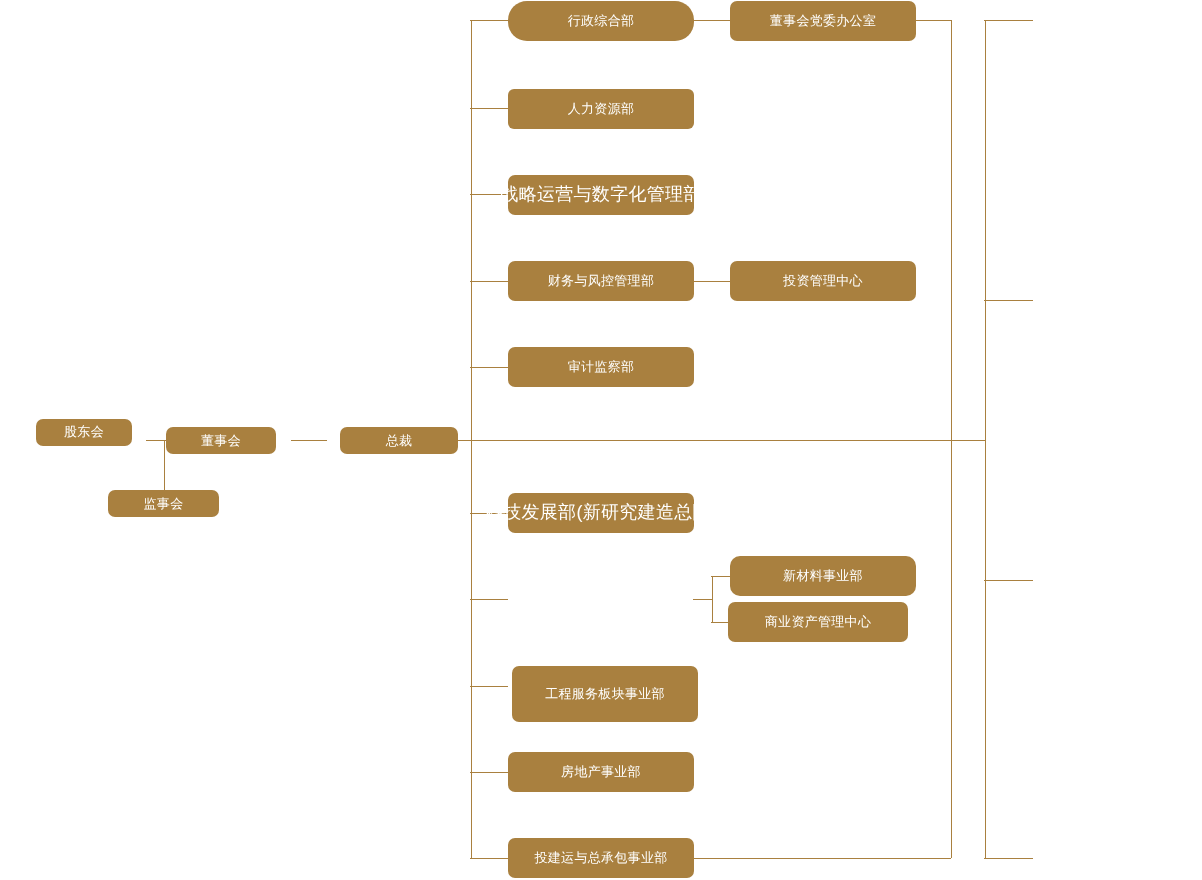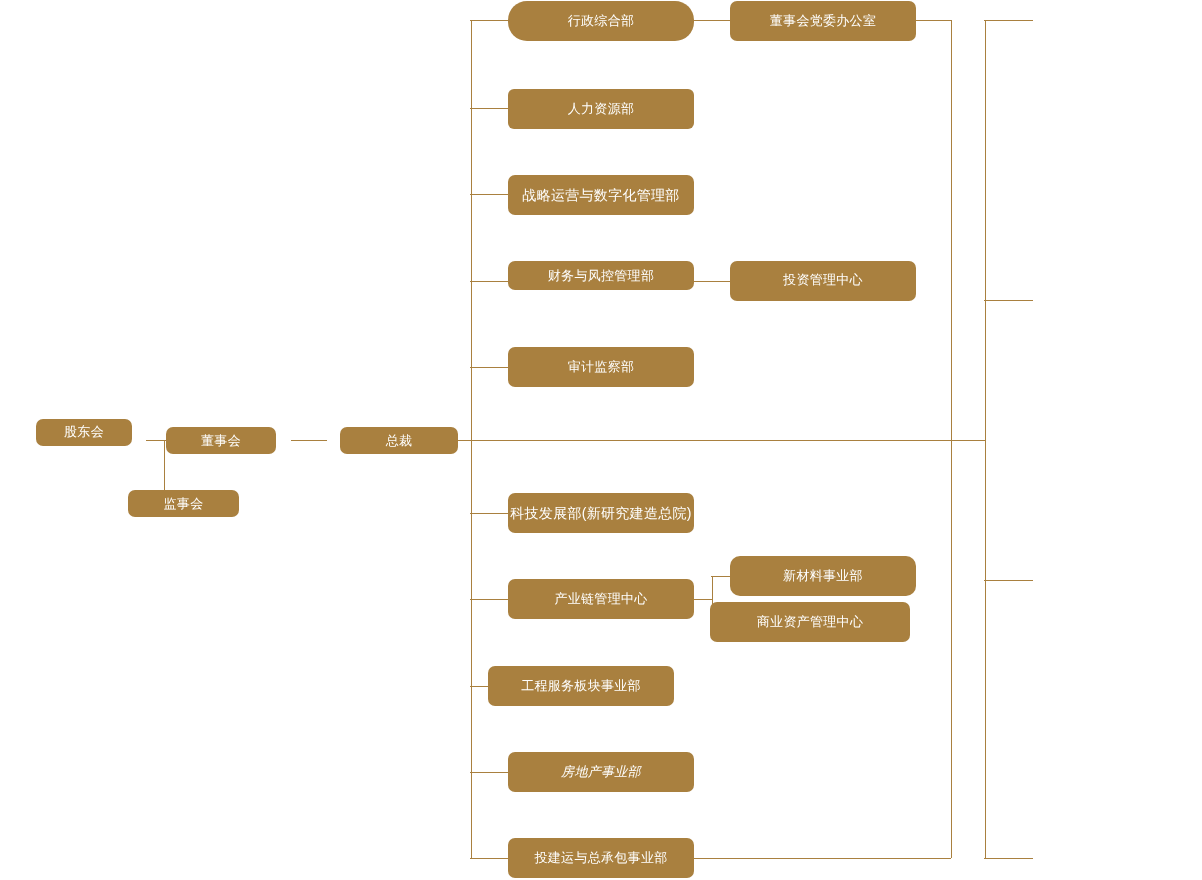--- a/index.html
+++ b/index.html
@@ -28,21 +28,21 @@
     display: flex;
     align-items: center;
     justify-content: center;
     text-align: center;
     padding: 0 6px;
     white-space: nowrap;
     letter-spacing: 0.3px;
     z-index: 3;
   }
   .node.small {
-    font-size: 14px;
+    font-size: 18px;
   }
   .line {
     position: absolute;
     background: #a9803f;
     z-index: 1;
   }
   .line.h {
     height: 1.4px;
   }
   .line.v {
@@ -93,77 +93,74 @@
   <div class="line h" style="left:984px; top:858px; width:49px;"></div>
 
   <div class="node" style="left:36px; top:419px; width:96px; height:27px;font-family:Liberation Mono, monospace;">
     <span>股东会</span>
   </div>
 
   <div class="node" style="left:166px; top:427px; width:110px; height:27px;">
     <span>董事会</span>
   </div>
 
-  <div class="node" style="left:108px; top:490px; width:111px; height:27px;margin-left:20px;">
+  <div class="node" style="left:108px; top:490px; width:111px; height:27px;">
     <span>监事会</span>
   </div>
 
   <div class="node" style="left:340px; top:427px; width:118px; height:27px;">
     <span>总裁</span>
   </div>
 
   <div class="node" style="left:508px; top:1px; width:186px; height:40px;border-radius:19px;">
     <span>行政综合部</span>
   </div>
 
   <div class="node" style="left:508px; top:89px; width:186px; height:40px;border-radius:6px;">
     <span>人力资源部</span>
   </div>
 
   <div class="node small" style="left:508px; top:175px; width:186px; height:40px;">
     <span>战略运营与数字化管理部</span>
   </div>
 
-  <div class="node" style="left:508px; top:261px; width:186px; height:29px;">
+  <div class="node" style="left:508px; top:261px; width:186px; height:40px;">
     <span>财务与风控管理部</span>
   </div>
 
   <div class="node small" style="left:508px; top:493px; width:186px; height:40px;">
     <span>科技发展部(新研究建造总院)</span>
   </div>
 
   <div class="node" style="left:508px; top:347px; width:186px; height:40px;">
     <span>审计监察部</span>
   </div>
 
-  <div class="node" style="left:508px; top:579px; width:186px; height:40px;">
-    <span>产业链管理中心</span>
-  </div>
 
-  <div class="node" style="left:488px; top:666px; width:186px; height:40px;text-align:right;">
+  <div class="node" style="left:512px; top:666px; width:186px; height:56px;text-align:right;">
     <span>工程服务板块事业部</span>
   </div>
 
-  <div class="node" style="left:508px; top:752px; width:186px; height:40px;font-style:italic;">
+  <div class="node" style="left:508px; top:752px; width:186px; height:40px;">
     <span>房地产事业部</span>
   </div>
 
   <div class="node" style="left:508px; top:838px; width:186px; height:40px;">
     <span>投建运与总承包事业部</span>
   </div>
 
   <div class="node" style="left:730px; top:1px; width:186px; height:40px;">
     <span>董事会党委办公室</span>
   </div>
 
-  <div class="node" style="left:730px; top:261px; width:186px; height:40px;font-family:Liberation Mono, monospace;">
+  <div class="node" style="left:730px; top:261px; width:186px; height:40px;">
     <span>投资管理中心</span>
   </div>
 
   <div class="node" style="left:730px; top:556px; width:186px; height:40px;border-radius:10px;">
     <span>新材料事业部</span>
   </div>
 
-  <div class="node" style="left:710px; top:602px; width:200px; height:40px;">
+  <div class="node" style="left:728px; top:602px; width:180px; height:40px;">
     <span>商业资产管理中心</span>
   </div>
 
 </div>
 
 </body></html>

